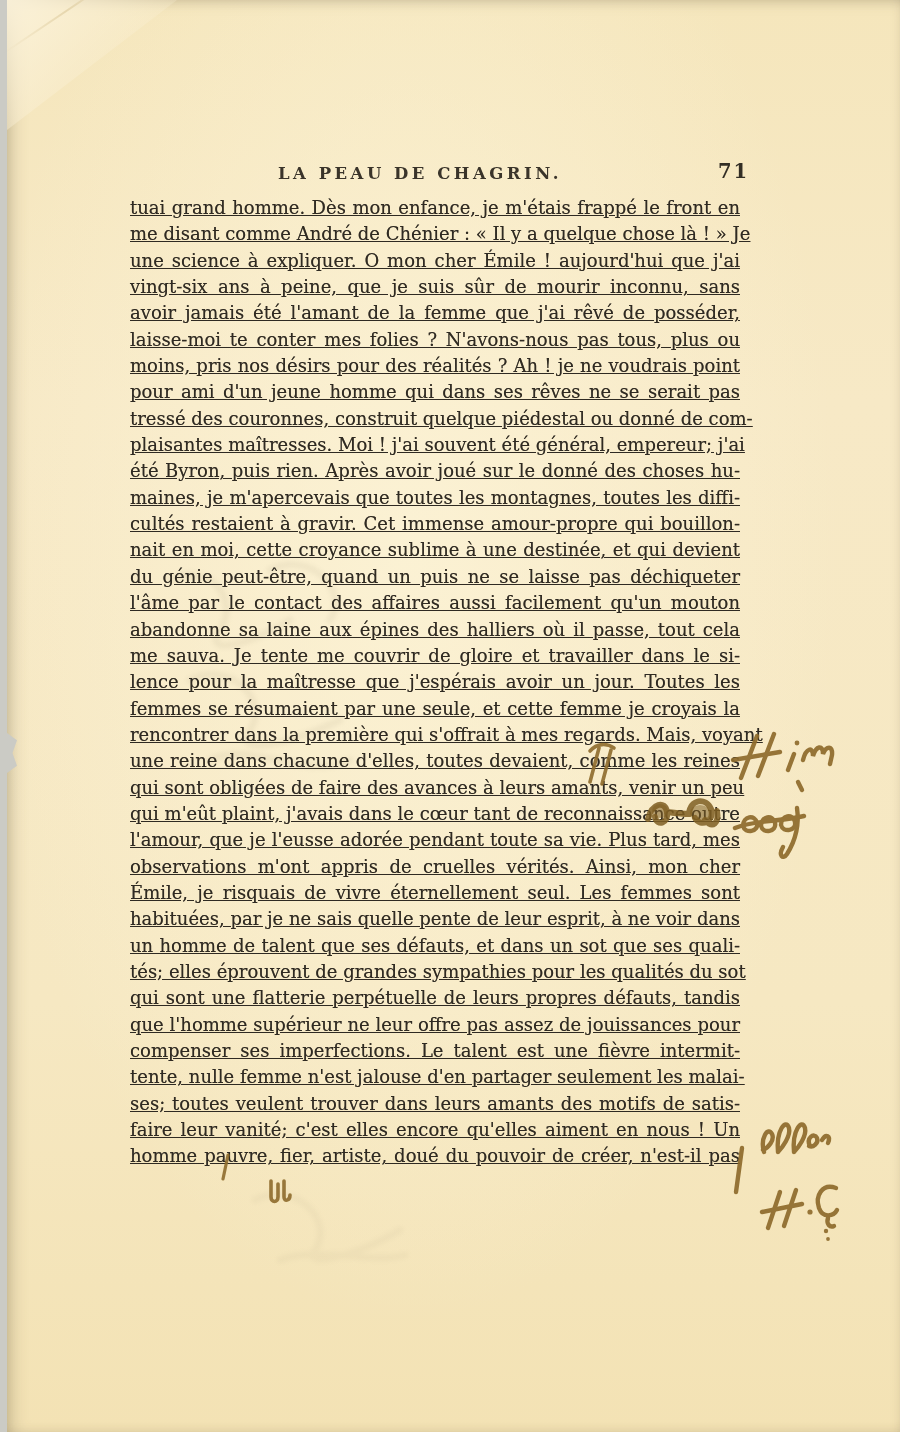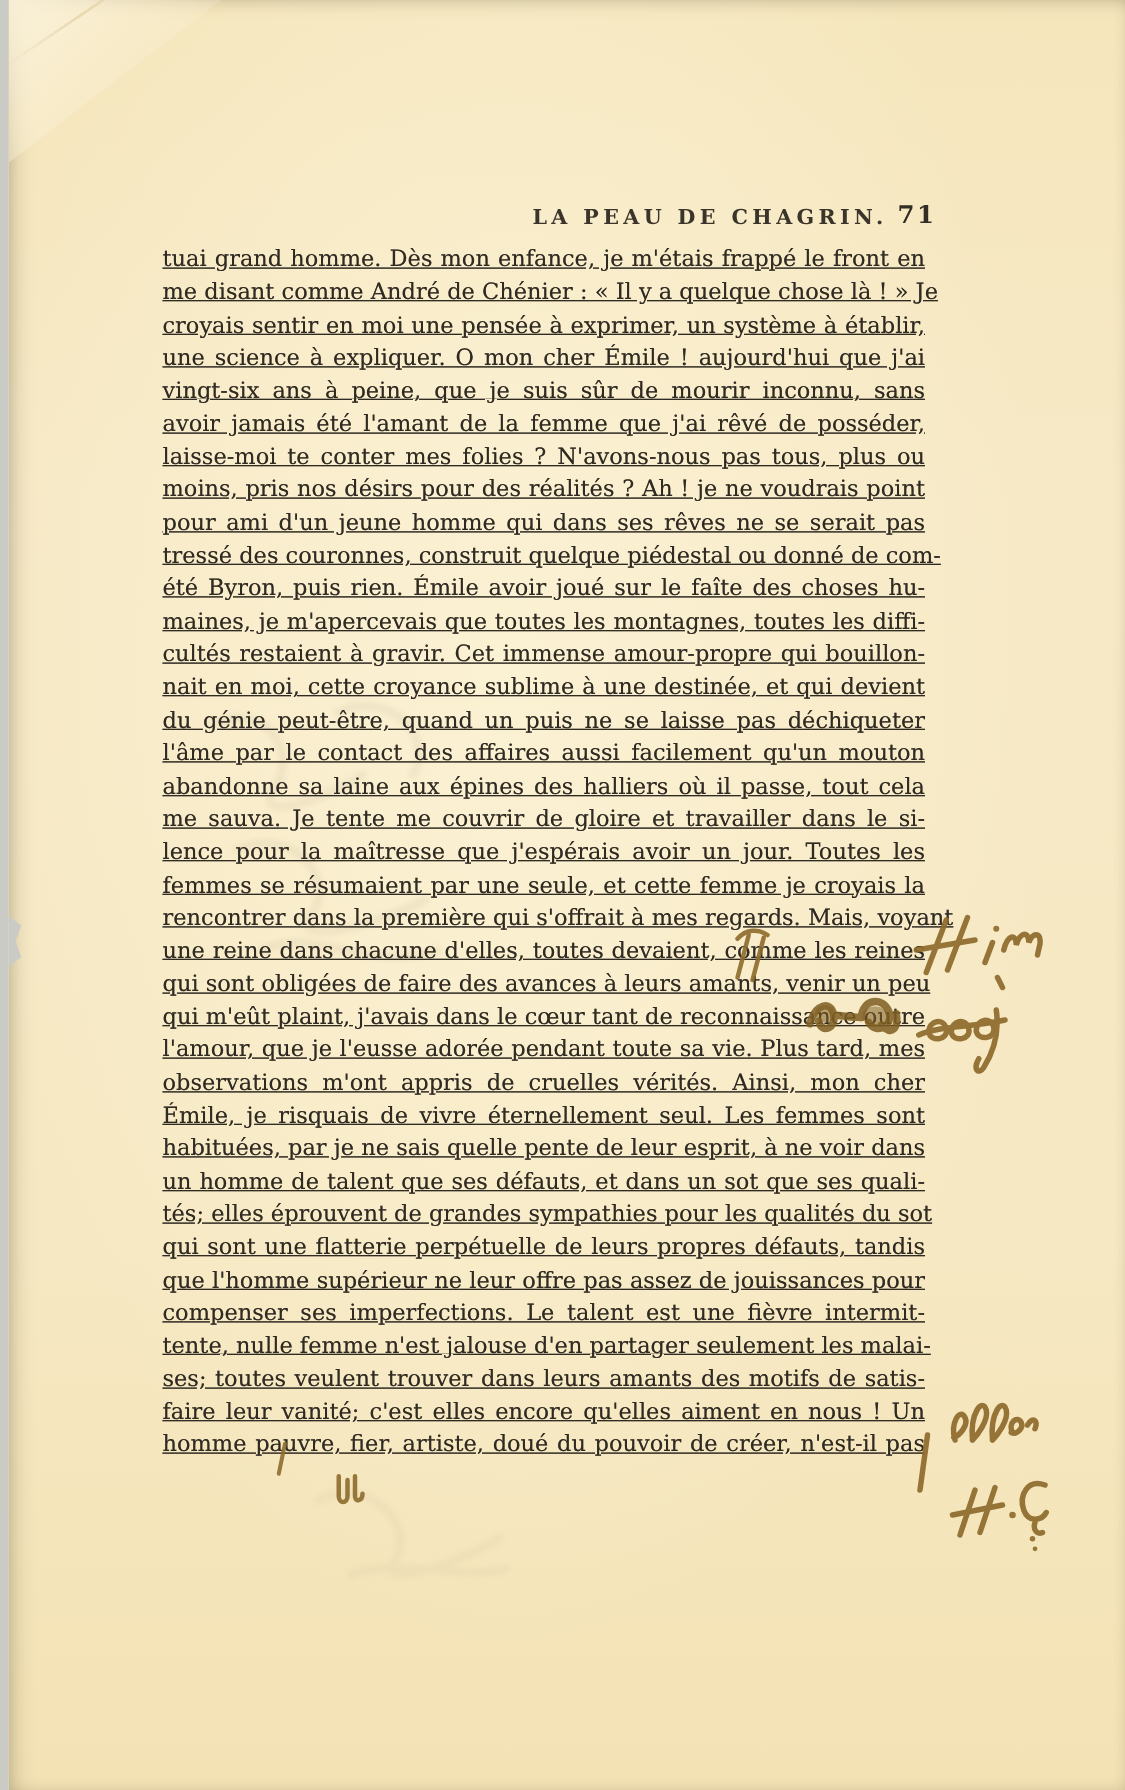--- a/index.html
+++ b/index.html
@@ -45,21 +45,21 @@
   }
 
   
   .ghost { position: absolute; opacity: .09; filter: blur(2px); z-index: 1; }
   .ghost svg { display: block; }
 
   
   .print-layer { position: absolute; inset: 0; z-index: 2; }
   .running-header {
     position: absolute; left: 130px; top: 164px; width: 580px;
-    text-align: right;
+    text-align: center;
     font-weight: bold; font-size: 16.5px; letter-spacing: 3.5px;
     color: #3a342a;
   }
   .page-number {
     position: absolute; left: 718px; top: 160px; width: 60px;
     font-weight: bold; font-size: 19.5px; letter-spacing: 2px;
     color: #332e25;
   }
   .body-text {
     position: absolute; left: 130px; top: 195px; width: 610px;
@@ -108,29 +108,29 @@
     </svg>
   </div>
 
   <div class="print-layer">
     <div class="running-header">LA PEAU DE CHAGRIN.</div>
     <div class="page-number">71</div>
 
     <div class="body-text">
       <div class="tline">tuai grand homme. Dès mon enfance, je m'étais frappé le front en</div>
       <div class="tline">me disant comme André de Chénier : « Il y a quelque chose là ! » Je</div>
-      <div class="tline">croyais sentir en moi une pensée à exprimer, un système à établir,</div>
       <div class="tline">une science à expliquer. O mon cher Émile ! aujourd'hui que j'ai</div>
       <div class="tline">vingt-six ans à peine, que je suis sûr de mourir inconnu, sans</div>
       <div class="tline">avoir jamais été l'amant de la femme que j'ai rêvé de posséder,</div>
       <div class="tline">laisse-moi te conter mes folies ? N'avons-nous pas tous, plus ou</div>
       <div class="tline">moins, pris nos désirs pour des réalités ? Ah ! je ne voudrais point</div>
       <div class="tline">pour ami d'un jeune homme qui dans ses rêves ne se serait pas</div>
       <div class="tline">tressé des couronnes, construit quelque piédestal ou donné de com-</div>
-      <div class="tline">été Byron, puis rien. Émile avoir joué sur le faîte des choses hu-</div>
+      <div class="tline">plaisantes maîtresses. Moi ! j'ai souvent été général, empereur; j'ai</div>
+      <div class="tline">été Byron, puis rien. Après avoir joué sur le donné des choses hu-</div>
       <div class="tline">maines, je m'apercevais que toutes les montagnes, toutes les diffi-</div>
       <div class="tline">cultés restaient à gravir. Cet immense amour-propre qui bouillon-</div>
       <div class="tline">nait en moi, cette croyance sublime à une destinée, et qui devient</div>
       <div class="tline">du génie peut-être, quand un puis ne se laisse pas déchiqueter</div>
       <div class="tline">l'âme par le contact des affaires aussi facilement qu'un mouton</div>
       <div class="tline">abandonne sa laine aux épines des halliers où il passe, tout cela</div>
       <div class="tline">me sauva. Je tente me couvrir de gloire et travailler dans le si-</div>
       <div class="tline">lence pour la maîtresse que j'espérais avoir un jour. Toutes les</div>
       <div class="tline">femmes se résumaient par une seule, et cette femme je croyais la</div>
       <div class="tline">rencontrer dans la première qui s'offrait à mes regards. Mais, voyant</div>

